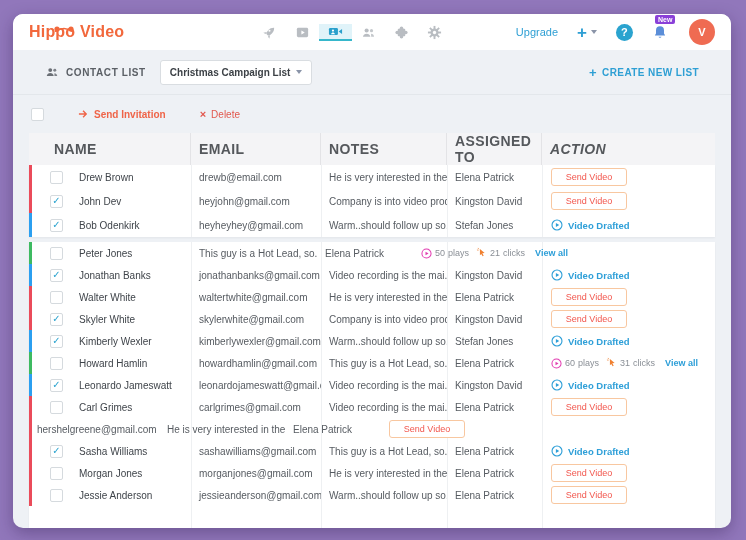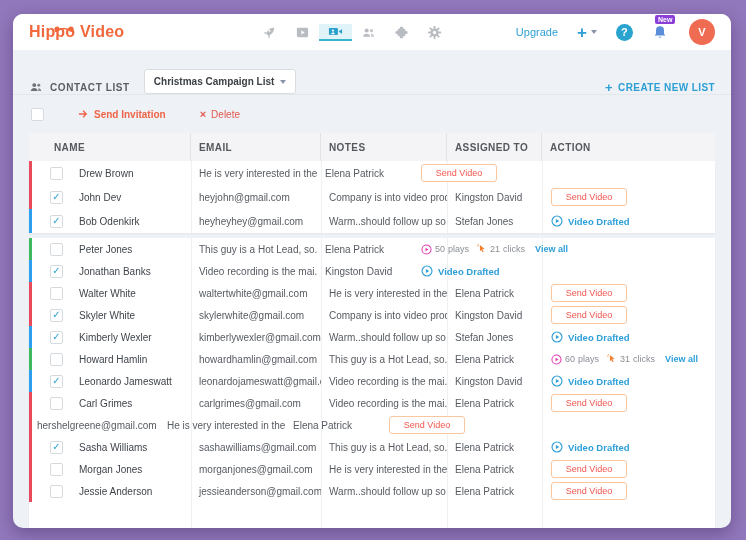--- a/index.html
+++ b/index.html
@@ -18,39 +18,39 @@
   .upgrade{color:#2e9fd4;font-size:11px;cursor:pointer;text-decoration:none;}
   .plus-btn{display:flex;align-items:center;gap:4px;cursor:pointer;}
   .plus-glyph{color:#2e9fd4;font-size:17px;font-weight:bold;line-height:1;}
   .caret{width:0;height:0;border-left:3.5px solid transparent;border-right:3.5px solid transparent;border-top:4px solid #8a94a8;}
   .help{width:17px;height:17px;border-radius:50%;background:#2aa3cf;color:#fff;font-size:11px;font-weight:bold;display:flex;align-items:center;justify-content:center;cursor:pointer;}
   .bell-wrap{position:relative;width:18px;height:20px;cursor:pointer;margin-top:4px;}
   .new-badge{position:absolute;top:-9px;left:3px;background:#8a40d8;color:#fff;font-size:7px;font-weight:bold;padding:1px 3px;border-radius:2px;}
   .avatar{width:26px;height:26px;border-radius:50%;background:#ef6b52;color:#fff;font-weight:bold;font-size:11px;display:flex;align-items:center;justify-content:center;cursor:pointer;}
 
   
-  .subheader{flex:0 0 44px;display:flex;align-items:flex-end;padding:0 16px;border-bottom:1px solid #e3e7eb;}
+  .subheader{flex:0 0 44px;display:flex;align-items:center;padding:0 32px;border-bottom:1px solid #e3e7eb;}
   .cl-label{display:flex;align-items:center;gap:7px;color:#5b6066;font-size:10px;font-weight:bold;letter-spacing:.6px;}
   .list-dd{margin-left:14px;width:152px;height:25px;background:#fff;border:1px solid #d9dde1;border-radius:3px;display:flex;align-items:center;justify-content:space-between;padding:0 9px;font-size:10px;font-weight:bold;color:#3c4146;cursor:pointer;box-sizing:border-box;}
   .create-link{margin-left:auto;color:#2e9fd4;font-size:10px;font-weight:bold;letter-spacing:.4px;display:flex;gap:5px;align-items:center;cursor:pointer;text-decoration:none;}
   .create-plus{font-size:13px;line-height:1;}
 
   
   .bulk{flex:0 0 38px;display:flex;align-items:center;padding:0 18px;gap:34px;}
   .cbx{width:13px;height:13px;background:#fff;border:1px solid #d5dade;border-radius:2px;display:inline-flex;align-items:center;justify-content:center;font-size:10px;line-height:1;color:#2aa3cf;cursor:pointer;flex:0 0 13px;box-sizing:border-box;}
   .bulk-link{display:flex;align-items:center;gap:5px;font-size:10px;cursor:pointer;}
   .send-inv{color:#ef6448;font-weight:bold;}
   .del{color:#e2574d;}
   .del-x{font-size:11px;font-weight:bold;line-height:1;}
 
   
   .table-area{flex:1;display:flex;flex-direction:column;padding:0 16px;overflow:hidden;}
   .thead{flex:0 0 28px;background:#f4f4f6;display:flex;align-items:stretch;}
-  .th{font-size:10px;font-weight:bold;color:#55585c;letter-spacing:.4px;display:flex;align-items:center;border-right:1px solid #e3e3e6;box-sizing:border-box;}
-  .th:last-child{border-right:0;}
+  .th{font-size:14px;font-weight:bold;color:#55585c;letter-spacing:.4px;display:flex;align-items:center;border-right:1px solid #e3e3e6;box-sizing:border-box;}
+  .th:last-child{border-right:0;font-style:italic;}
   .w-name{width:162px;flex:0 0 162px;padding-left:25px;}
   .w-email{width:130px;flex:0 0 130px;padding-left:8px;}
   .w-notes{width:126px;flex:0 0 126px;padding-left:8px;}
   .w-assigned{width:95px;flex:0 0 95px;padding-left:8px;}
   .w-action{flex:1;padding-left:8px;}
   .card{background:#fff;box-shadow:0 1px 2px rgba(0,0,0,.05);
     background-image:linear-gradient(#eef0f2,#eef0f2),linear-gradient(#eef0f2,#eef0f2),linear-gradient(#eef0f2,#eef0f2),linear-gradient(#eef0f2,#eef0f2);
     background-size:1px 100%;background-position:162px 0,292px 0,418px 0,513px 0;background-repeat:no-repeat;}
   .card-a{margin-bottom:5px;}
   .card-b{flex:1;}
@@ -208,20 +208,23 @@
         <span class="th w-assigned">ASSIGNED TO</span>
         <span class="th w-action">ACTION</span>
       </div>
       <div class="card card-a">
           <div class="trow">
     <span class="bar bar-red"></span>
     <div class="cell c-name">
       <span class="cbx"></span>
       <span class="nm">Drew Brown</span>
     </div>
+    <div class="cell c-email">
+      <span>drewb@email.com</span>
+    </div>
     <div class="cell c-notes">
       <span>He is very interested in the prod...</span>
     </div>
     <div class="cell c-assigned">
       <span>Elena Patrick</span>
     </div>
     <div class="cell c-action">
       <button class="send-btn">Send Video</button>
 
     </div>
@@ -313,20 +316,23 @@
         <a class="viewall">View all</a>
       </span>
     </div>
   </div>
           <div class="trow">
     <span class="bar bar-blue"></span>
     <div class="cell c-name">
       <span class="cbx checked">✓</span>
       <span class="nm">Jonathan Banks</span>
     </div>
+    <div class="cell c-email">
+      <span>jonathanbanks@gmail.com</span>
+    </div>
     <div class="cell c-notes">
       <span>Video recording is the mai...</span>
     </div>
     <div class="cell c-assigned">
       <span>Kingston David</span>
     </div>
     <div class="cell c-action">
 
       <span class="drafted">
         <span class="play-ic">

